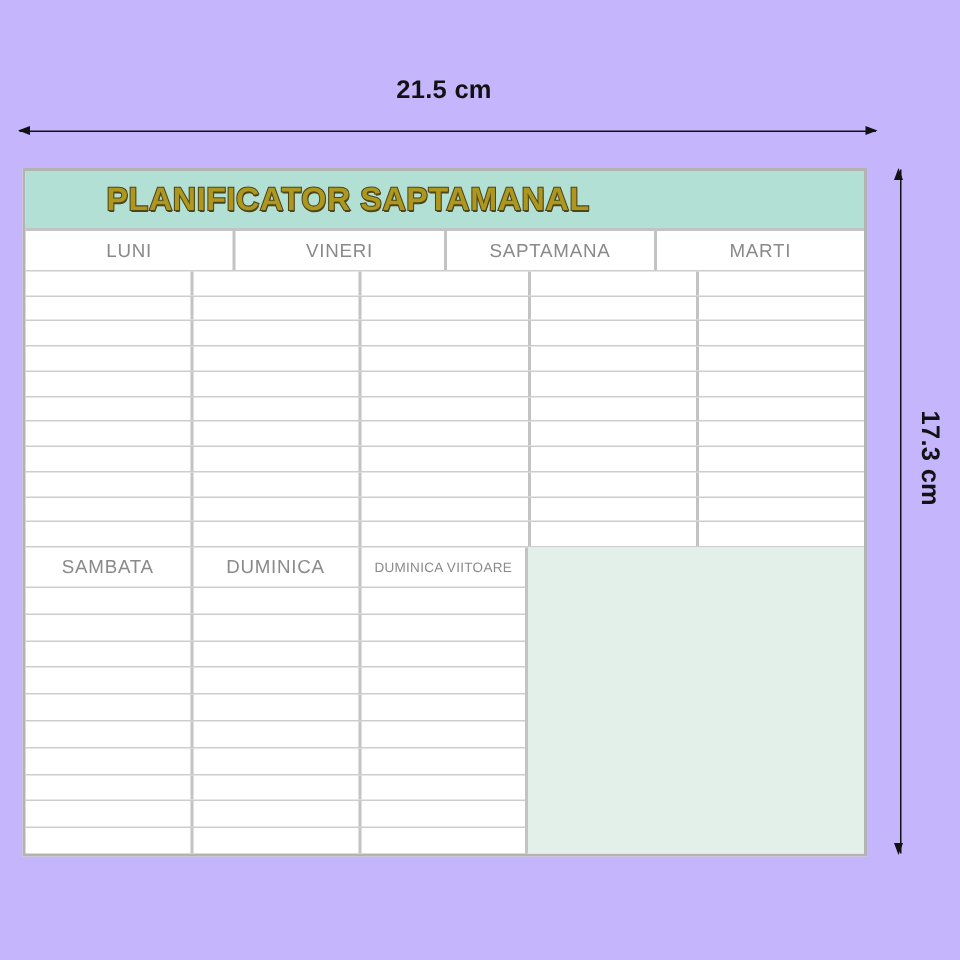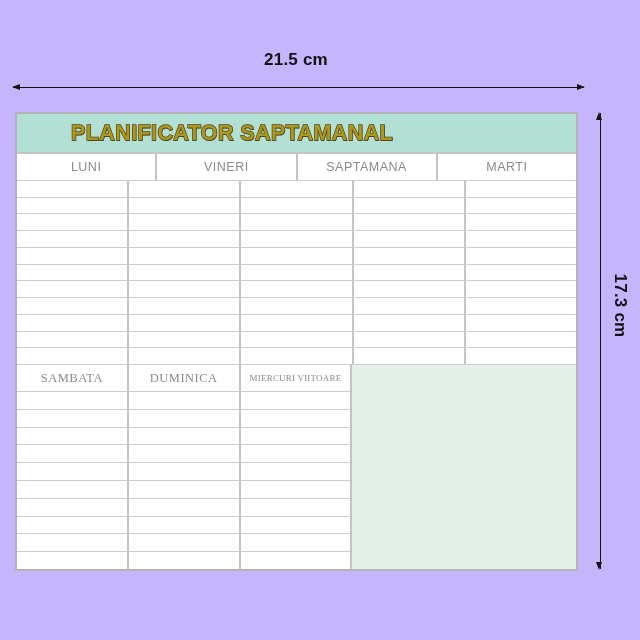--- a/index.html
+++ b/index.html
@@ -82,21 +82,20 @@
   }
   .head-row .cell.small { font-size:9px; letter-spacing:0.2px; }
 
   .top-grid { flex:1; display:flex; flex-direction:column; }
   .top-grid .grid-row { flex:1; }
 
   .bottom { height:204px; flex:none; display:flex; }
   .bottom-left {
     width:60%; display:flex; flex-direction:column; box-sizing:border-box;
     border-right:2px solid var(--grid-line-vertical, #c3c3c3);
-    font-family:Liberation Serif, serif;
   }
   .bottom-rows { flex:1; display:flex; flex-direction:column; }
   .bottom-rows .grid-row { flex:1; }
   .bottom-rows .grid-row:last-child { border-bottom:none; }
   .notes-panel { width:40%; background:var(--notes-panel, #e3f0ea); }
 </style>
 </head>
 <body>
 
 <div class="stage">
@@ -198,21 +197,21 @@
           <div class="cell"></div>
           <div class="cell"></div>
         </div>
       </div>
 
     <div class="bottom">
       <div class="bottom-left">
         <div class="grid-row head-row">
           <div class="cell">SAMBATA</div>
           <div class="cell">DUMINICA</div>
-          <div class="cell small">MIERCURI VIITOARE</div>
+          <div class="cell small">DUMINICA VIITOARE</div>
         </div>
         <div class="bottom-rows">
             <div class="grid-row">
               <div class="cell"></div>
               <div class="cell"></div>
               <div class="cell"></div>
             </div>
             <div class="grid-row">
               <div class="cell"></div>
               <div class="cell"></div>

